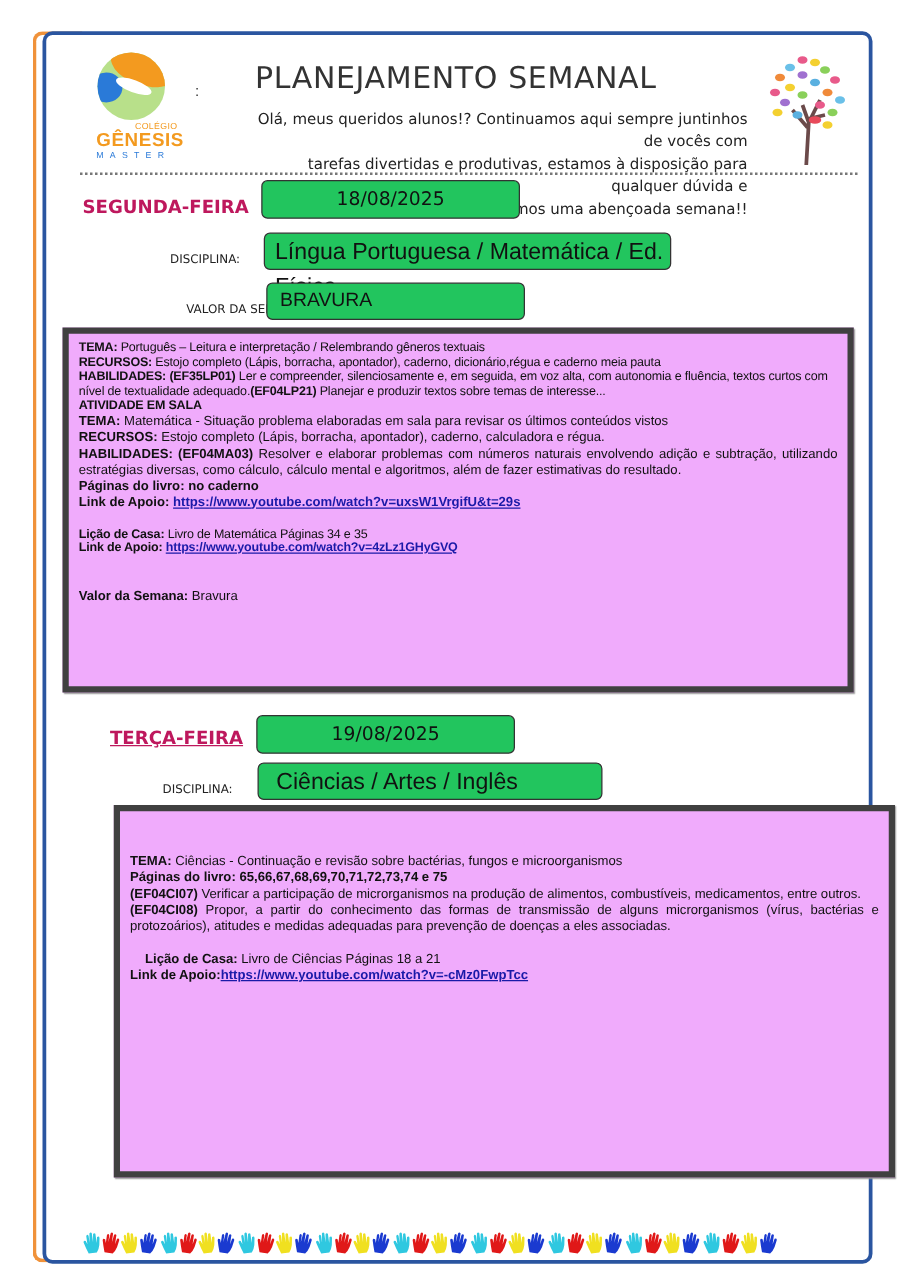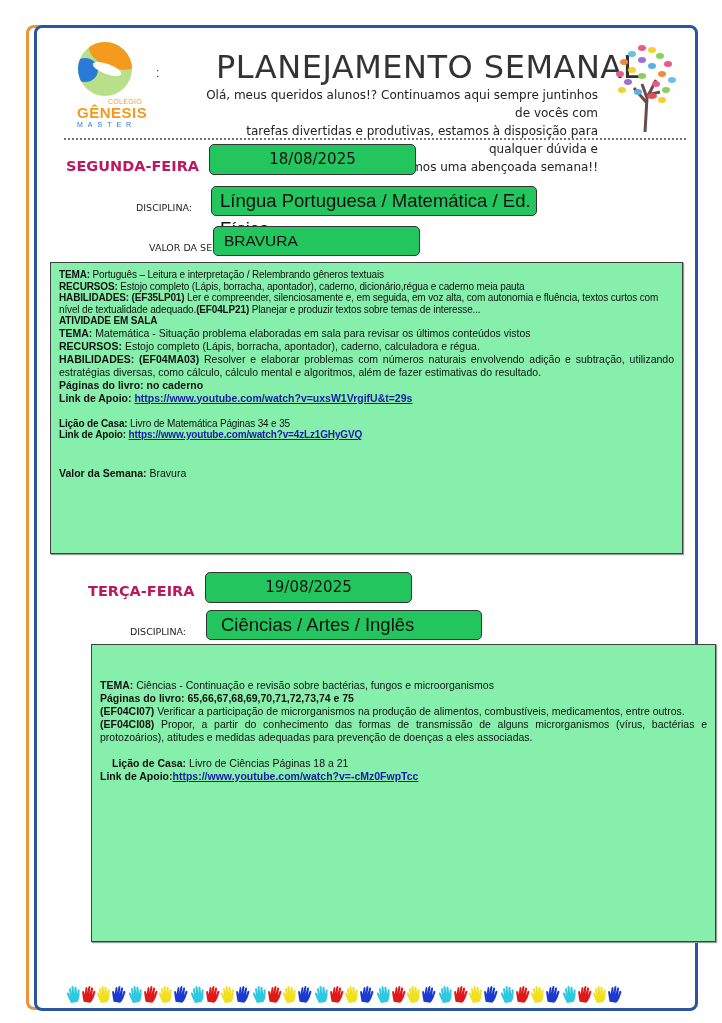--- a/index.html
+++ b/index.html
@@ -8,31 +8,31 @@
   .blue-frame { position:absolute; left:34px; top:25px; width:664px; height:986px; border:3px solid #2a55a0; border-radius:8px; box-sizing:border-box; background:#fff; }
   .logo { position:absolute; left:74px; top:42px; width:80px; height:90px; }
   .logo .circle { position:absolute; left:4px; top:0; width:54px; height:54px; border-radius:50%; background:#b8e08a; overflow:hidden; }
   .logo .c-orange { position:absolute; left:10px; top:-8px; width:54px; height:34px; background:#f39a1f; border-radius:50% 50% 40% 60%; transform:rotate(12deg); }
   .logo .c-blue { position:absolute; left:-6px; top:16px; width:26px; height:24px; background:#2a7ad8; border-radius:50%; }
   .logo .c-white { position:absolute; left:14px; top:22px; width:30px; height:10px; background:#fff; border-radius:50%; transform:rotate(20deg); }
   .logo .colegio { position:absolute; left:34px; top:56px; font-size:7px; color:#f39a1f; letter-spacing:0.3px; }
   .logo .genesis { position:absolute; left:3px; top:62px; font-size:15px; font-weight:bold; color:#f39a1f; letter-spacing:0.5px; }
   .logo .master { position:absolute; left:3px; top:79px; font-size:7px; color:#2a7ad8; letter-spacing:5px; }
   .colon { position:absolute; left:156px; top:66px; font-size:12px; color:#333; }
-  .title { position:absolute; left:204px; top:48px; font-family:"DejaVu Sans", sans-serif; font-size:32px; color:#333; letter-spacing:0.5px;margin-left:12px; }
+  .title { position:absolute; left:204px; top:48px; font-family:"DejaVu Sans", sans-serif; font-size:24px; color:#333; letter-spacing:0.5px; }
   .greeting { position:absolute; left:196px; top:86px; width:402px; text-align:right; font-family:"DejaVu Sans", sans-serif; font-size:12px; line-height:18px; color:#222; }
   .tree { position:absolute; left:612px; top:40px; width:66px; height:92px; }
   .dotline { position:absolute; left:64px; top:138px; width:622px; border-top:2px dotted #777; }
   .day-label { position:absolute; font-family:"DejaVu Sans", sans-serif; font-weight:bold; font-size:14.5px; color:#be185d; }
   .field-label { position:absolute; font-family:"DejaVu Sans", sans-serif; font-size:9.5px; color:#222; }
   .box { position:absolute; border:1px solid #333; border-radius:5px; background:#22c55e; box-sizing:border-box; }
   .box.date { font-family:"DejaVu Sans", sans-serif; font-size:15px; text-align:center; line-height:28px; color:#111; }
   .box.disc { font-family:"Liberation Sans", sans-serif; font-size:18.5px; line-height:28px; padding-left:8px; color:#111; }
   .box.valor { font-family:"Liberation Sans", sans-serif; font-size:15.5px; line-height:28px; padding-left:10px; color:#111; }
-  .content { position:absolute; border:1px solid #404040; background:#86efac; box-sizing:border-box; box-shadow:1px 1px 1px #999; font-size:10.5px; line-height:13px; color:#111; }
+  .content { position:absolute; border:5px solid #404040; background:#f0abfc; box-sizing:border-box; box-shadow:1px 1px 1px #999; font-size:10.5px; line-height:13px; color:#111; }
   .content p { margin:0; }
   .content b { font-weight:bold; }
   .content a { color:#1a1aa8; text-decoration:underline; font-weight:bold; }
   .compact { font-size:10px; line-height:11.5px; letter-spacing:-0.15px; }
   .hands { position:absolute; left:66px; top:985px; width:600px; height:20px; display:flex; gap:0; }
 </style>
 </head>
 <body>
 
 <div class="orange-frame"></div>
@@ -101,21 +101,21 @@
   <p style="text-align:justify;"><b>HABILIDADES:</b><b> (EF04MA03)</b><span> Resolver e elaborar problemas com números naturais envolvendo  adição e subtração, utilizando estratégias diversas, como cálculo, cálculo mental e algoritmos, além de fazer estimativas do resultado.</span></p>
   <p><b>Páginas do livro: no caderno</b></p>
   <p><b>Link de Apoio: </b><a>https://www.youtube.com/watch?v=uxsW1VrgifU&amp;t=29s</a></p>
   <div class="compact" style="margin-top:13px;">
     <p><b>Lição de Casa:</b><span> Livro de Matemática Páginas 34 e 35</span></p>
     <p><b>Link de Apoio:  </b><a>https://www.youtube.com/watch?v=4zLz1GHyGVQ</a></p>
   </div>
   <p style="margin-top:26px;"><b>Valor da Semana:</b><span> Bravura</span></p>
 </div>
 
-<div class="day-label" style="left:88px; top:583px;">TERÇA-FEIRA</div>
+<div class="day-label" style="left:88px; top:583px;text-decoration:underline;">TERÇA-FEIRA</div>
 <div class="box date" style="left:205px; top:572px; width:207px; height:31px;">19/08/2025</div>
 <div class="field-label" style="left:130px; top:626px;">DISCIPLINA:</div>
 <div class="box disc" style="left:206px; top:610px; width:276px; height:30px; padding-left:14px;">Ciências  / Artes / Inglês</div>
 
 <div class="content" style="left:55px; top:644px; width:625px; height:298px; padding:34px 8px 6px 8px;margin-left:36px;">
   <p><b>TEMA:</b><span> Ciências - Continuação e revisão sobre bactérias, fungos e microorganismos</span></p>
   <p><b>Páginas do livro: 65,66,67,68,69,70,71,72,73,74  e 75</b></p>
   <p style="text-align:justify;"><b>(EF04CI07)</b><span> Verificar a participação de microrganismos na produção de alimentos, combustíveis, medicamentos, entre outros.</span></p>
   <p style="text-align:justify;"><b>(EF04CI08)</b><span> Propor, a partir do conhecimento das formas de transmissão de alguns microrganismos (vírus, bactérias e protozoários), atitudes e medidas adequadas para prevenção  de doenças a eles associadas.</span></p>
   <p style="margin-top:13px;padding-left:12px;"><b>Lição de Casa:</b><span> Livro  de Ciências Páginas 18 a 21</span></p>

